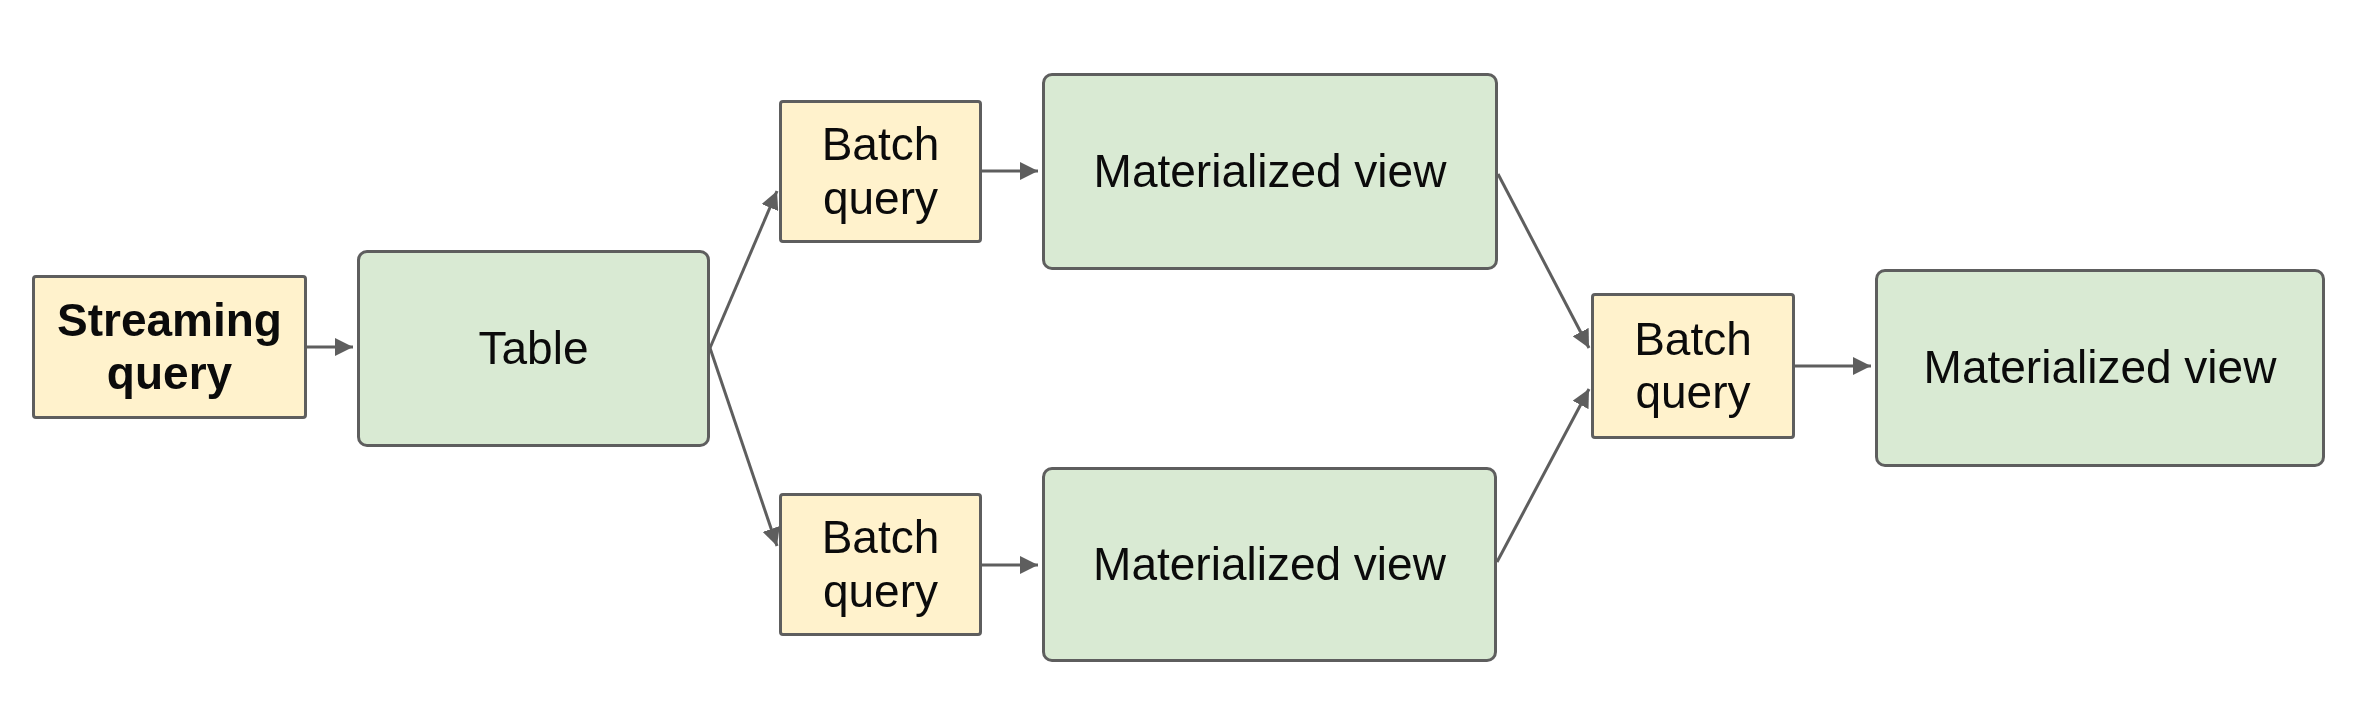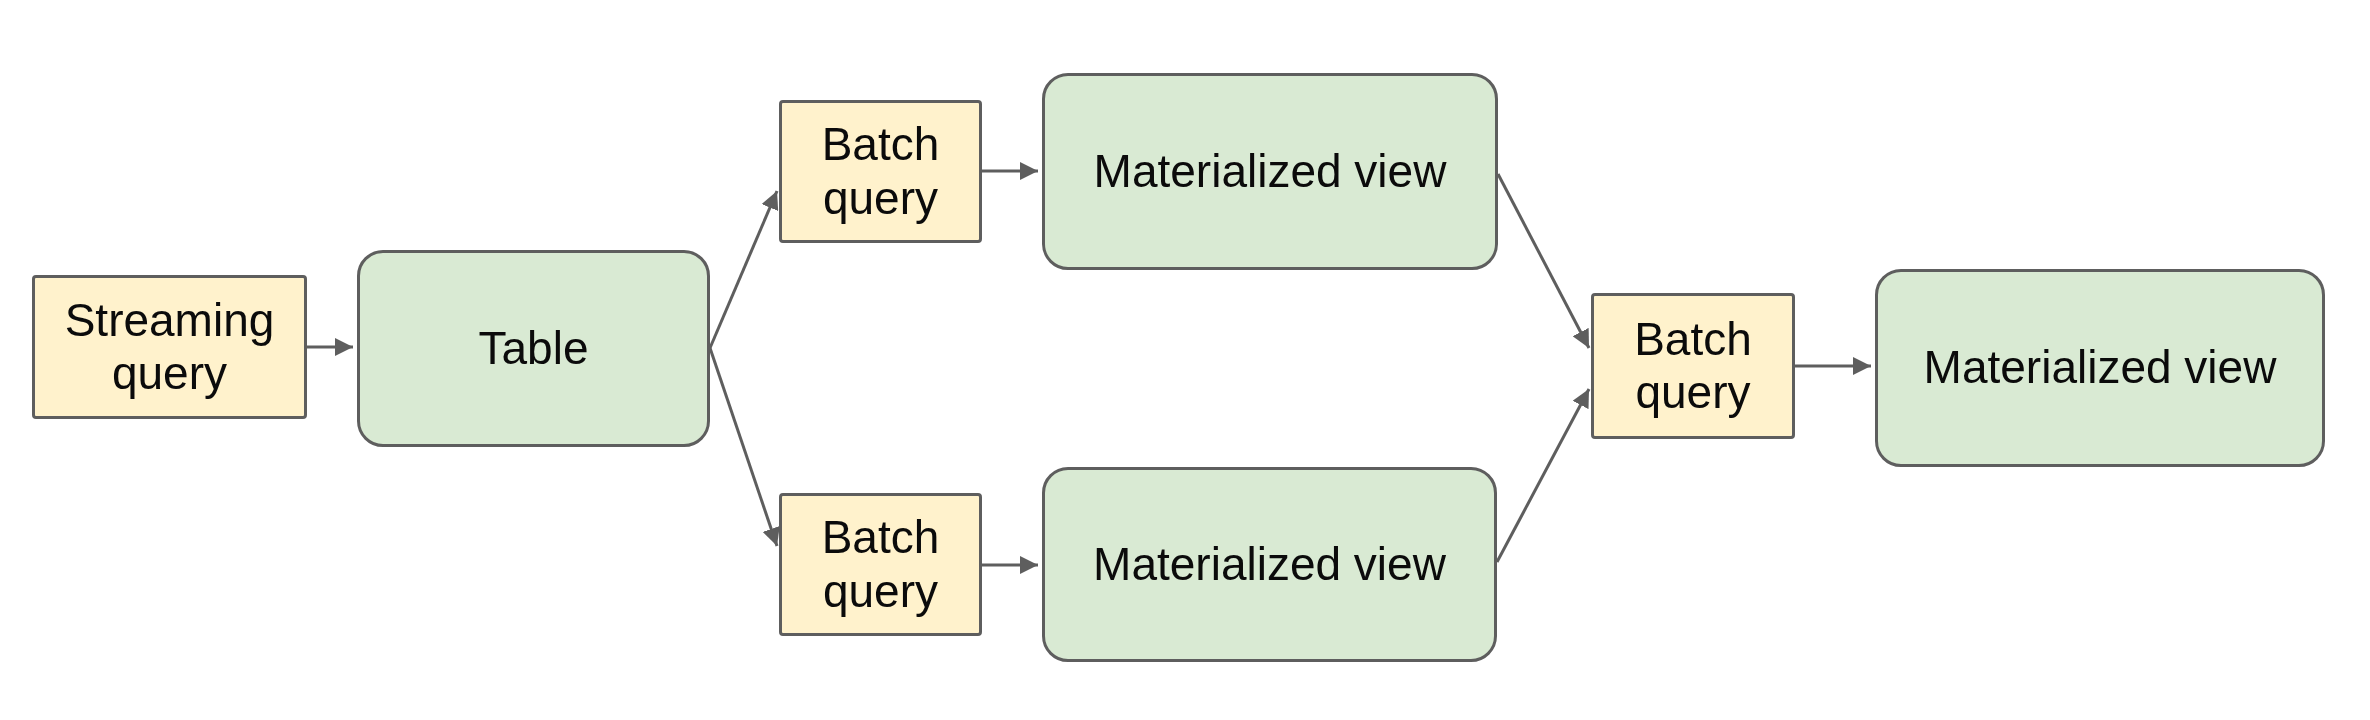--- a/index.html
+++ b/index.html
@@ -44,21 +44,21 @@
     padding: 4px 10px;
   }
   .node.query {
     background: var(--query-fill, #fff2cc);
     border: 3px solid var(--query-border, #5e5e5e);
     border-radius: 4px;
   }
   .node.entity {
     background: var(--entity-fill, #d9ead3);
     border: 3px solid var(--entity-border, #5e5e5e);
-    border-radius: 26px;
+    border-radius: 10px;
   }
 </style>
 </head>
 <body>
 
 <div id="canvas">
 
   <svg id="edges" viewBox="0 0 2370 720" xmlns="http://www.w3.org/2000/svg">
     <defs>
       <marker id="arrowhead" viewBox="0 0 10 10" refX="10" refY="5" markerWidth="6" markerHeight="6" orient="auto-start-reverse">
@@ -68,21 +68,21 @@
     <line class="edge" x1="307" y1="347" x2="353" y2="347" marker-end="url(#arrowhead)"></line>
     <line class="edge" x1="710" y1="348" x2="777" y2="191" marker-end="url(#arrowhead)"></line>
     <line class="edge" x1="710" y1="348" x2="777" y2="546" marker-end="url(#arrowhead)"></line>
     <line class="edge" x1="982" y1="171" x2="1038" y2="171" marker-end="url(#arrowhead)"></line>
     <line class="edge" x1="982" y1="565" x2="1038" y2="565" marker-end="url(#arrowhead)"></line>
     <line class="edge" x1="1498" y1="174" x2="1589" y2="348" marker-end="url(#arrowhead)"></line>
     <line class="edge" x1="1497" y1="562" x2="1589" y2="389" marker-end="url(#arrowhead)"></line>
     <line class="edge" x1="1795" y1="366" x2="1871" y2="366" marker-end="url(#arrowhead)"></line>
   </svg>
 
-  <div class="node query" style="left:32px;   top:275px; width:275px; height:144px;">
+  <div class="node query" style="left:32px;   top:275px; width:275px; height:144px;font-weight:bold;">
     <span>Streaming query</span>
   </div>
 
   <div class="node entity" style="left:357px;  top:250px; width:353px; height:197px;">
     <span>Table</span>
   </div>
 
   <div class="node query" style="left:779px;  top:100px; width:203px; height:143px;">
     <span>Batch query</span>
   </div>

